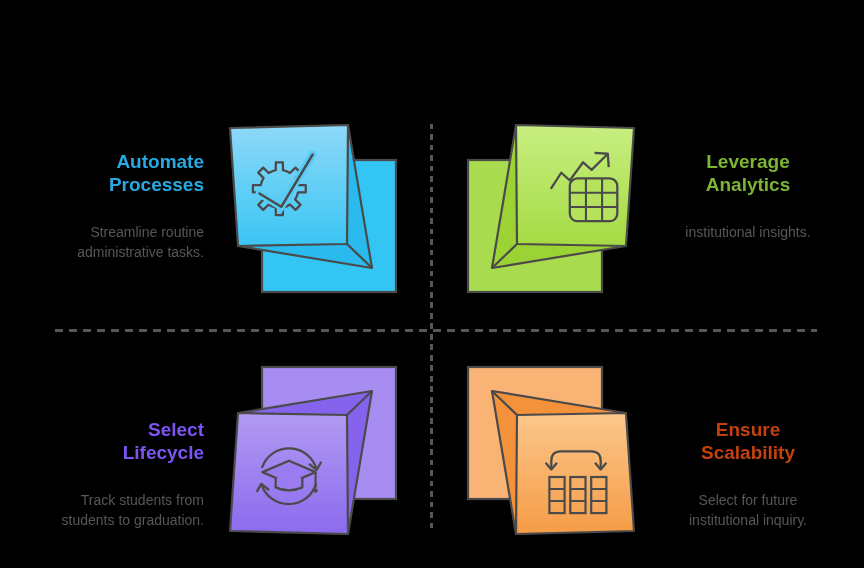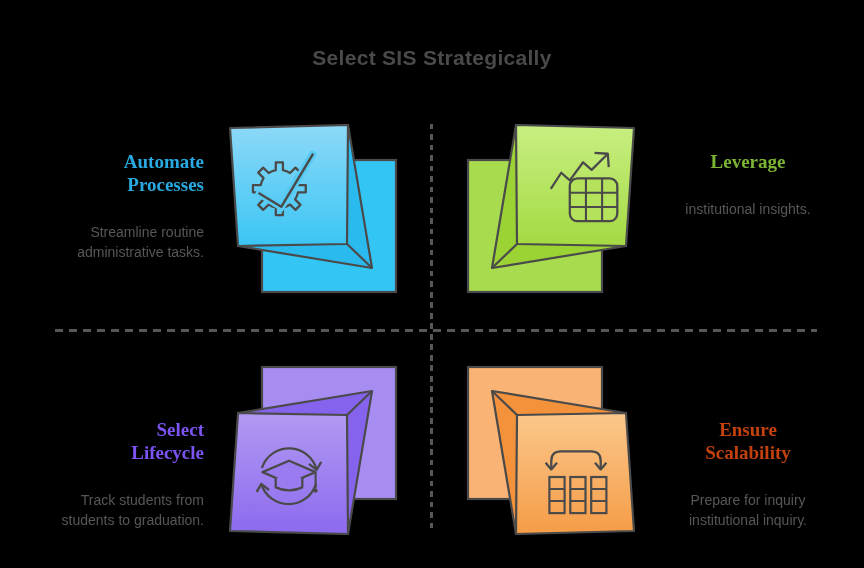--- a/index.html
+++ b/index.html
@@ -15,49 +15,49 @@
     position:absolute;left:55px;top:329px;width:762px;height:3px;
     background:repeating-linear-gradient(90deg,#575757 0 8px,transparent 8px 14px);
   }
   .divider-v{
     position:absolute;left:430px;top:124px;width:3px;height:406px;
     background:repeating-linear-gradient(180deg,#575757 0 5.5px,transparent 5.5px 10.5px);
   }
   .qtext{position:absolute;width:172px;}
   .qtext.right-side{left:662px;text-align:center;}
   .qtext.left-side{left:32px;text-align:right;}
-  .qtext .qhead{font-size:19px;font-weight:700;line-height:23px;font-family:Liberation Serif, serif;}
+  .qtext .qhead{font-size:19px;font-weight:700;line-height:23px;}
   .qtext .qdesc{margin-top:26px;font-size:14px;line-height:20px;color:#575757;}
   .qtext.bottom .qdesc{}
   .qbox{position:absolute;width:170px;height:170px;}
 </style>
 </head>
 <body>
 
 <div class="stage">
 
-  <div class="title">Select SIS Strategically</div>
 
   <div class="divider-v"></div>
   <div class="divider-h"></div>
 
   <div class="qtext left-side" style="top:150px">
     <div class="qhead" style="color: rgb(41, 169, 225);">
       <div>Automate</div>
       <div>Processes</div>
     </div>
     <div class="qdesc">
       <div>Streamline routine</div>
       <div>administrative tasks.</div>
     </div>
   </div>
 
   <div class="qtext right-side" style="top:150px">
     <div class="qhead" style="color: rgb(124, 180, 52);">
       <div>Leverage</div>
+      <div>Analytics</div>
     </div>
     <div class="qdesc">
       <div>institutional insights.</div>
     </div>
   </div>
 
   <div class="qtext left-side bottom" style="top:418px">
     <div class="qhead" style="color: rgb(123, 84, 242);">
       <div>Select</div>
       <div>Lifecycle</div>
@@ -67,21 +67,21 @@
       <div>students to graduation.</div>
     </div>
   </div>
 
   <div class="qtext right-side bottom" style="top:418px">
     <div class="qhead" style="color: #c2410c;">
       <div>Ensure</div>
       <div>Scalability</div>
     </div>
     <div class="qdesc">
-      <div>Prepare for inquiry</div>
+      <div>Select for future</div>
       <div>institutional inquiry.</div>
     </div>
   </div>
 
   <svg class="qbox" style="left:228px;top:124px" viewBox="0 0 170 170">
     <defs>
       <linearGradient id="gBlue" x1="0" y1="0" x2="0" y2="140" gradientUnits="userSpaceOnUse">
         <stop offset="0" stop-color="#8ed9f8"></stop>
           <stop offset="1" stop-color="#2ec2f3"></stop>
       </linearGradient>

